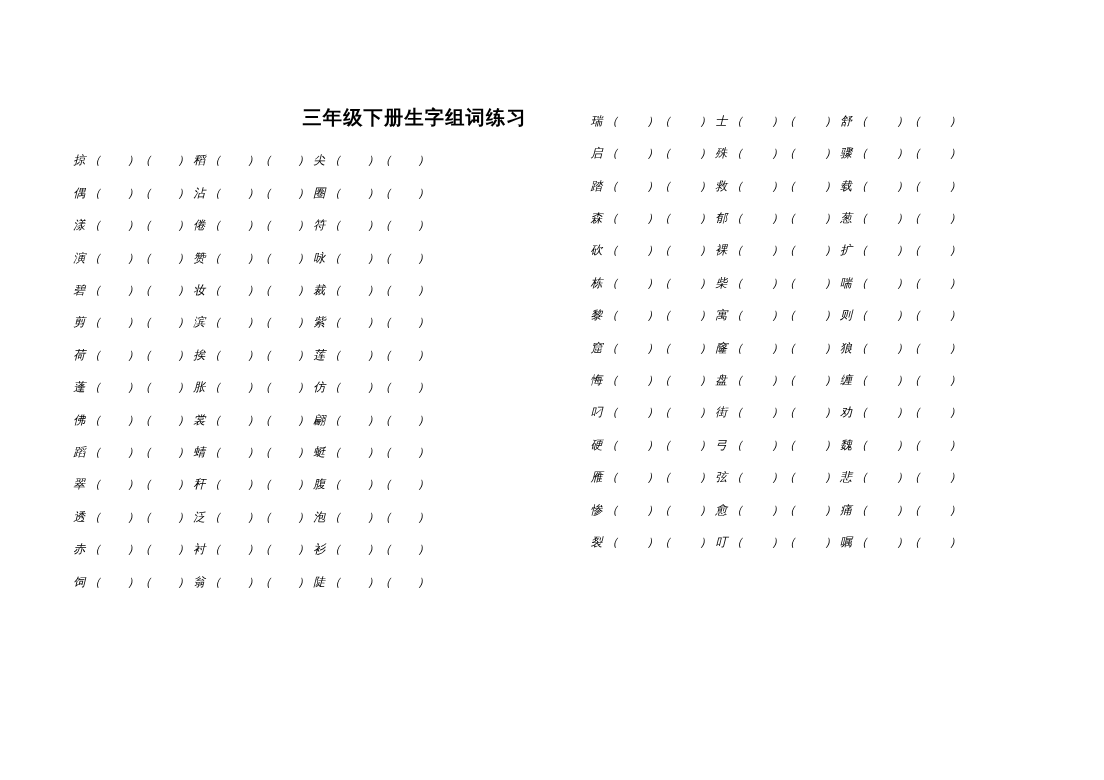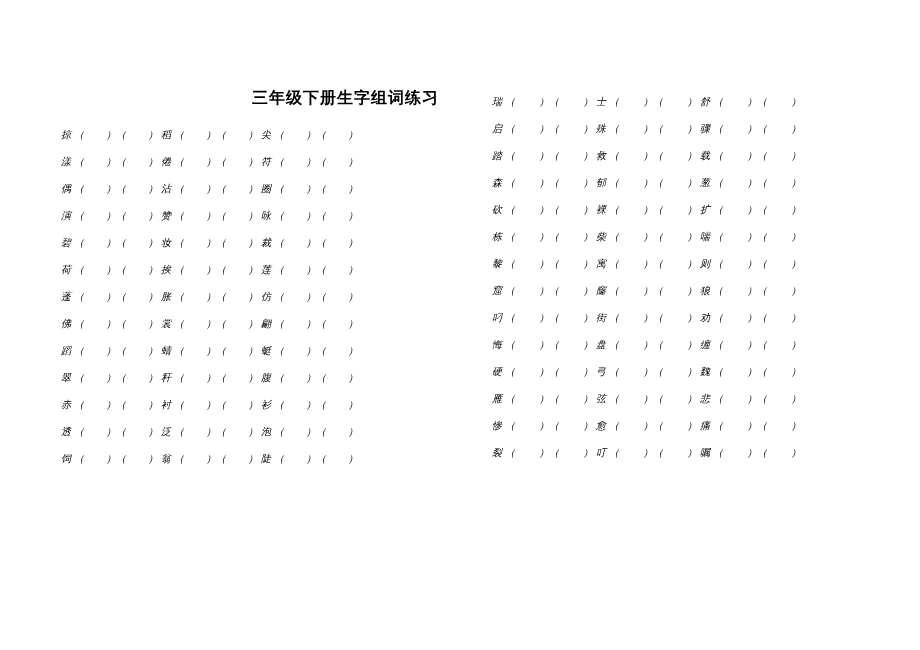--- a/index.html
+++ b/index.html
@@ -42,42 +42,43 @@
   .gap { display:inline-block; width:22px; }
   .gapR { display:inline-block; width:24px; }
 </style>
 </head>
 <body>
 
 <div class="page">
   <div class="col" id="left-col">
     <div class="title">三年级下册生字组词练习</div>
       <div class="row"><span class="ch">掠</span>（<span class="gap"></span>）（<span class="gap"></span>）<span class="ch">稻</span>（<span class="gap"></span>）（<span class="gap"></span>）<span class="ch">尖</span>（<span class="gap"></span>）（<span class="gap"></span>）</div>
+      <div class="row"><span class="ch">偶</span>（<span class="gap"></span>）（<span class="gap"></span>）<span class="ch">沾</span>（<span class="gap"></span>）（<span class="gap"></span>）<span class="ch">圈</span>（<span class="gap"></span>）（<span class="gap"></span>）</div>
       <div class="row"><span class="ch">漾</span>（<span class="gap"></span>）（<span class="gap"></span>）<span class="ch">倦</span>（<span class="gap"></span>）（<span class="gap"></span>）<span class="ch">符</span>（<span class="gap"></span>）（<span class="gap"></span>）</div>
-      <div class="row"><span class="ch">偶</span>（<span class="gap"></span>）（<span class="gap"></span>）<span class="ch">沾</span>（<span class="gap"></span>）（<span class="gap"></span>）<span class="ch">圈</span>（<span class="gap"></span>）（<span class="gap"></span>）</div>
       <div class="row"><span class="ch">演</span>（<span class="gap"></span>）（<span class="gap"></span>）<span class="ch">赞</span>（<span class="gap"></span>）（<span class="gap"></span>）<span class="ch">咏</span>（<span class="gap"></span>）（<span class="gap"></span>）</div>
       <div class="row"><span class="ch">碧</span>（<span class="gap"></span>）（<span class="gap"></span>）<span class="ch">妆</span>（<span class="gap"></span>）（<span class="gap"></span>）<span class="ch">裁</span>（<span class="gap"></span>）（<span class="gap"></span>）</div>
+      <div class="row"><span class="ch">剪</span>（<span class="gap"></span>）（<span class="gap"></span>）<span class="ch">滨</span>（<span class="gap"></span>）（<span class="gap"></span>）<span class="ch">紫</span>（<span class="gap"></span>）（<span class="gap"></span>）</div>
       <div class="row"><span class="ch">荷</span>（<span class="gap"></span>）（<span class="gap"></span>）<span class="ch">挨</span>（<span class="gap"></span>）（<span class="gap"></span>）<span class="ch">莲</span>（<span class="gap"></span>）（<span class="gap"></span>）</div>
       <div class="row"><span class="ch">蓬</span>（<span class="gap"></span>）（<span class="gap"></span>）<span class="ch">胀</span>（<span class="gap"></span>）（<span class="gap"></span>）<span class="ch">仿</span>（<span class="gap"></span>）（<span class="gap"></span>）</div>
       <div class="row"><span class="ch">佛</span>（<span class="gap"></span>）（<span class="gap"></span>）<span class="ch">裳</span>（<span class="gap"></span>）（<span class="gap"></span>）<span class="ch">翩</span>（<span class="gap"></span>）（<span class="gap"></span>）</div>
       <div class="row"><span class="ch">蹈</span>（<span class="gap"></span>）（<span class="gap"></span>）<span class="ch">蜻</span>（<span class="gap"></span>）（<span class="gap"></span>）<span class="ch">蜓</span>（<span class="gap"></span>）（<span class="gap"></span>）</div>
       <div class="row"><span class="ch">翠</span>（<span class="gap"></span>）（<span class="gap"></span>）<span class="ch">秆</span>（<span class="gap"></span>）（<span class="gap"></span>）<span class="ch">腹</span>（<span class="gap"></span>）（<span class="gap"></span>）</div>
+      <div class="row"><span class="ch">透</span>（<span class="gap"></span>）（<span class="gap"></span>）<span class="ch">泛</span>（<span class="gap"></span>）（<span class="gap"></span>）<span class="ch">泡</span>（<span class="gap"></span>）（<span class="gap"></span>）</div>
       <div class="row"><span class="ch">赤</span>（<span class="gap"></span>）（<span class="gap"></span>）<span class="ch">衬</span>（<span class="gap"></span>）（<span class="gap"></span>）<span class="ch">衫</span>（<span class="gap"></span>）（<span class="gap"></span>）</div>
-      <div class="row"><span class="ch">透</span>（<span class="gap"></span>）（<span class="gap"></span>）<span class="ch">泛</span>（<span class="gap"></span>）（<span class="gap"></span>）<span class="ch">泡</span>（<span class="gap"></span>）（<span class="gap"></span>）</div>
       <div class="row"><span class="ch">饲</span>（<span class="gap"></span>）（<span class="gap"></span>）<span class="ch">翁</span>（<span class="gap"></span>）（<span class="gap"></span>）<span class="ch">陡</span>（<span class="gap"></span>）（<span class="gap"></span>）</div>
     </div>
   <div class="col" id="right-col">
       <div class="row"><span class="ch">瑞</span>（<span class="gapR"></span>）（<span class="gapR"></span>）<span class="ch">士</span>（<span class="gapR"></span>）（<span class="gapR"></span>）<span class="ch">舒</span>（<span class="gapR"></span>）（<span class="gapR"></span>）</div>
       <div class="row"><span class="ch">启</span>（<span class="gapR"></span>）（<span class="gapR"></span>）<span class="ch">殊</span>（<span class="gapR"></span>）（<span class="gapR"></span>）<span class="ch">骤</span>（<span class="gapR"></span>）（<span class="gapR"></span>）</div>
       <div class="row"><span class="ch">踏</span>（<span class="gapR"></span>）（<span class="gapR"></span>）<span class="ch">救</span>（<span class="gapR"></span>）（<span class="gapR"></span>）<span class="ch">载</span>（<span class="gapR"></span>）（<span class="gapR"></span>）</div>
       <div class="row"><span class="ch">森</span>（<span class="gapR"></span>）（<span class="gapR"></span>）<span class="ch">郁</span>（<span class="gapR"></span>）（<span class="gapR"></span>）<span class="ch">葱</span>（<span class="gapR"></span>）（<span class="gapR"></span>）</div>
       <div class="row"><span class="ch">砍</span>（<span class="gapR"></span>）（<span class="gapR"></span>）<span class="ch">裸</span>（<span class="gapR"></span>）（<span class="gapR"></span>）<span class="ch">扩</span>（<span class="gapR"></span>）（<span class="gapR"></span>）</div>
       <div class="row"><span class="ch">栋</span>（<span class="gapR"></span>）（<span class="gapR"></span>）<span class="ch">柴</span>（<span class="gapR"></span>）（<span class="gapR"></span>）<span class="ch">喘</span>（<span class="gapR"></span>）（<span class="gapR"></span>）</div>
       <div class="row"><span class="ch">黎</span>（<span class="gapR"></span>）（<span class="gapR"></span>）<span class="ch">寓</span>（<span class="gapR"></span>）（<span class="gapR"></span>）<span class="ch">则</span>（<span class="gapR"></span>）（<span class="gapR"></span>）</div>
       <div class="row"><span class="ch">窟</span>（<span class="gapR"></span>）（<span class="gapR"></span>）<span class="ch">窿</span>（<span class="gapR"></span>）（<span class="gapR"></span>）<span class="ch">狼</span>（<span class="gapR"></span>）（<span class="gapR"></span>）</div>
+      <div class="row"><span class="ch">悔</span>（<span class="gapR"></span>）（<span class="gapR"></span>）<span class="ch">盘</span>（<span class="gapR"></span>）（<span class="gapR"></span>）<span class="ch">缠</span>（<span class="gapR"></span>）（<span class="gapR"></span>）</div>
       <div class="row"><span class="ch">叼</span>（<span class="gapR"></span>）（<span class="gapR"></span>）<span class="ch">街</span>（<span class="gapR"></span>）（<span class="gapR"></span>）<span class="ch">劝</span>（<span class="gapR"></span>）（<span class="gapR"></span>）</div>
-      <div class="row"><span class="ch">悔</span>（<span class="gapR"></span>）（<span class="gapR"></span>）<span class="ch">盘</span>（<span class="gapR"></span>）（<span class="gapR"></span>）<span class="ch">缠</span>（<span class="gapR"></span>）（<span class="gapR"></span>）</div>
       <div class="row"><span class="ch">硬</span>（<span class="gapR"></span>）（<span class="gapR"></span>）<span class="ch">弓</span>（<span class="gapR"></span>）（<span class="gapR"></span>）<span class="ch">魏</span>（<span class="gapR"></span>）（<span class="gapR"></span>）</div>
       <div class="row"><span class="ch">雁</span>（<span class="gapR"></span>）（<span class="gapR"></span>）<span class="ch">弦</span>（<span class="gapR"></span>）（<span class="gapR"></span>）<span class="ch">悲</span>（<span class="gapR"></span>）（<span class="gapR"></span>）</div>
       <div class="row"><span class="ch">惨</span>（<span class="gapR"></span>）（<span class="gapR"></span>）<span class="ch">愈</span>（<span class="gapR"></span>）（<span class="gapR"></span>）<span class="ch">痛</span>（<span class="gapR"></span>）（<span class="gapR"></span>）</div>
       <div class="row"><span class="ch">裂</span>（<span class="gapR"></span>）（<span class="gapR"></span>）<span class="ch">叮</span>（<span class="gapR"></span>）（<span class="gapR"></span>）<span class="ch">嘱</span>（<span class="gapR"></span>）（<span class="gapR"></span>）</div>
     </div>
 </div>
 
 </body></html>

